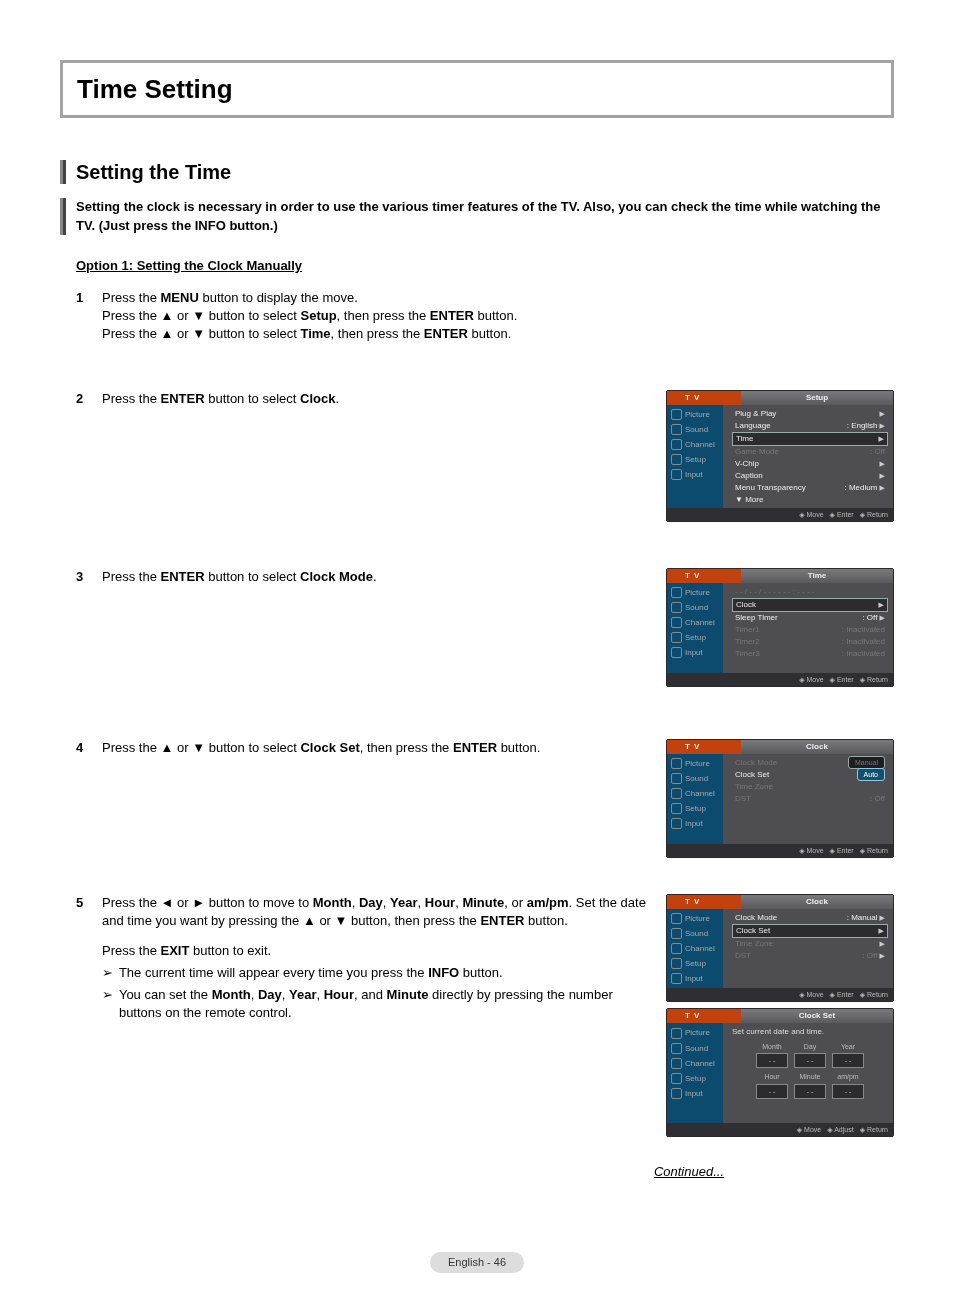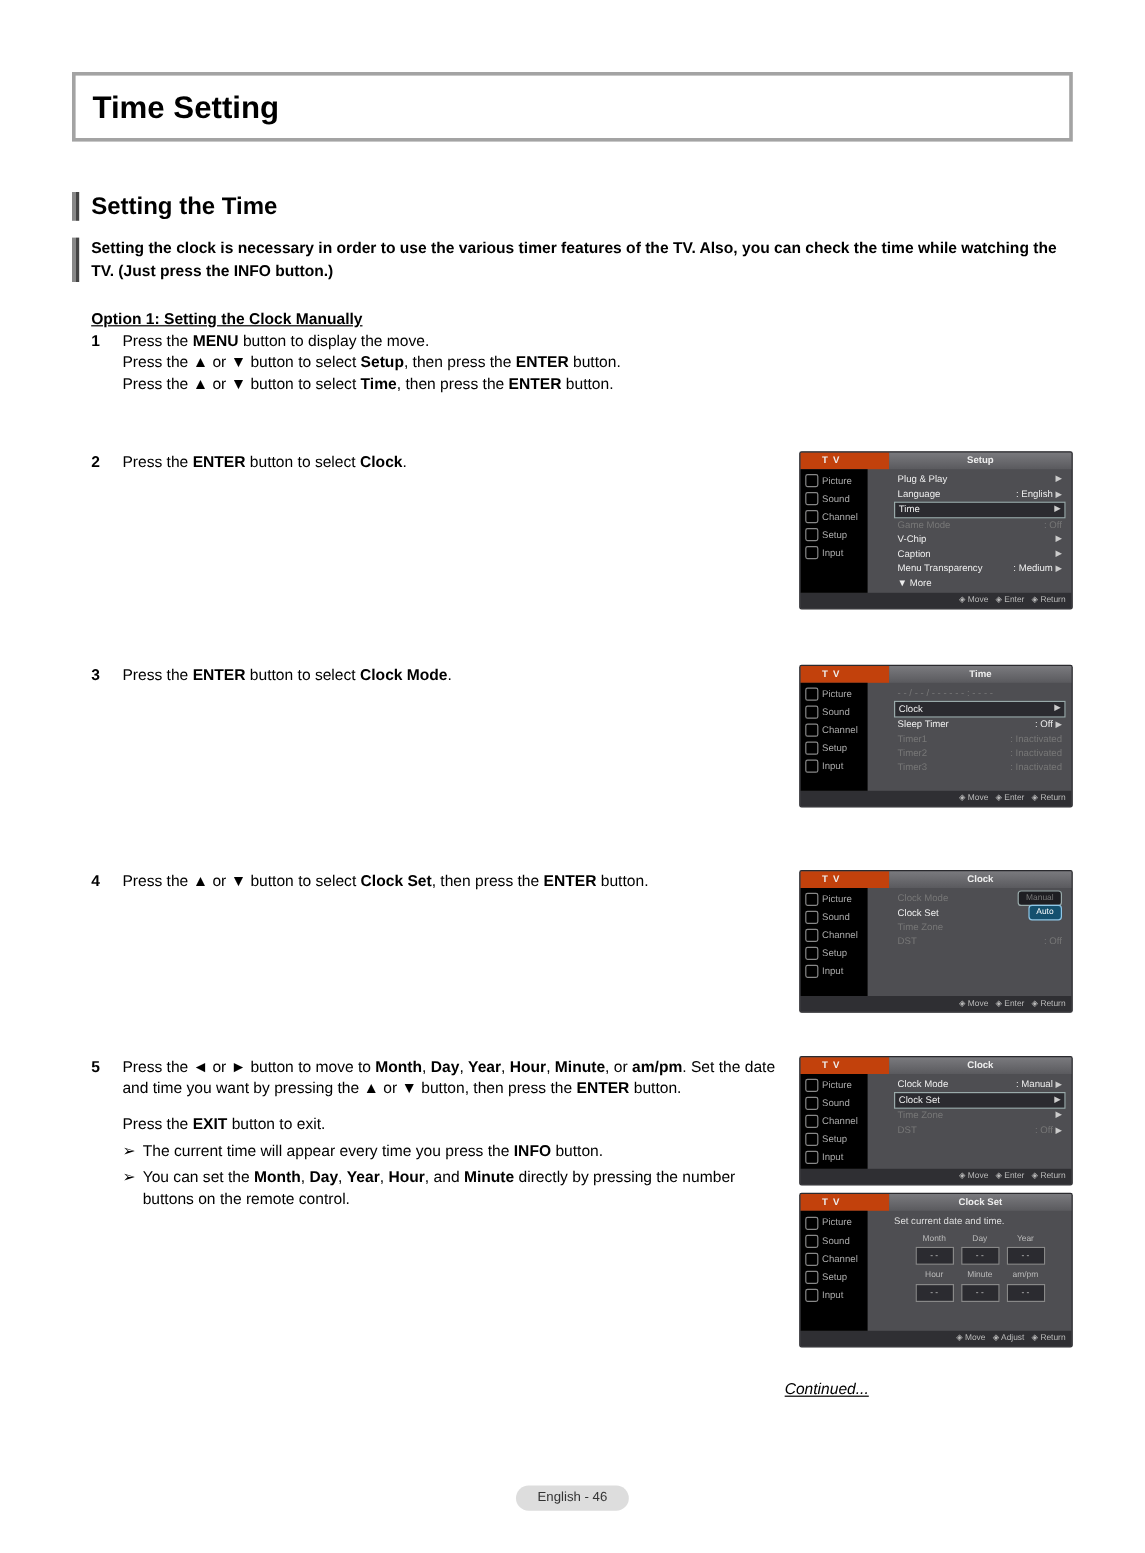--- a/index.html
+++ b/index.html
@@ -42,20 +42,21 @@
     flex: none;
   }
   .intro-row { display:flex; margin-bottom: 22px; margin-left: 0; }
   .intro {
     font-weight: bold;
     font-size: 13px;
   }
   .option-title {
     font-weight: bold;
     text-decoration: underline;
+    margin-bottom: 14px;
     margin-left: 16px;
   }
   .steps {
     margin-left: 16px;
   }
   .step-row {
     display: flex;
     margin-bottom: 46px;
     align-items: flex-start;
   }
@@ -123,36 +124,36 @@
     text-align: center;
     background: linear-gradient(#7a7a7e,#5a5a5e);
     font-weight: bold;
   }
   .osd-body {
     display: flex;
     min-height: 90px;
   }
   .osd-left {
     width: 56px;
-    background: #000000;
+    background: #0c4a6e;
     padding: 2px 0;
   }
   .osd-tab {
     display:flex;
     align-items:center;
     gap:3px;
     padding: 2px 4px;
     color: #aaa;
   }
   .osd-tab .ic {
     width:9px;height:9px;border:1px solid #888;border-radius:2px;flex:none;
   }
   .osd-right {
     flex:1;
-    padding: 3px 5px 2px 22px;
+    padding: 3px 5px 2px 9px;
     position: relative;
   }
   .osd-row {
     display:flex;
     justify-content:space-between;
     align-items:center;
     height: 12px;
     padding: 0 3px;
   }
   .osd-row.hl { background:#2b2b30; border:1px solid #9aa; }

